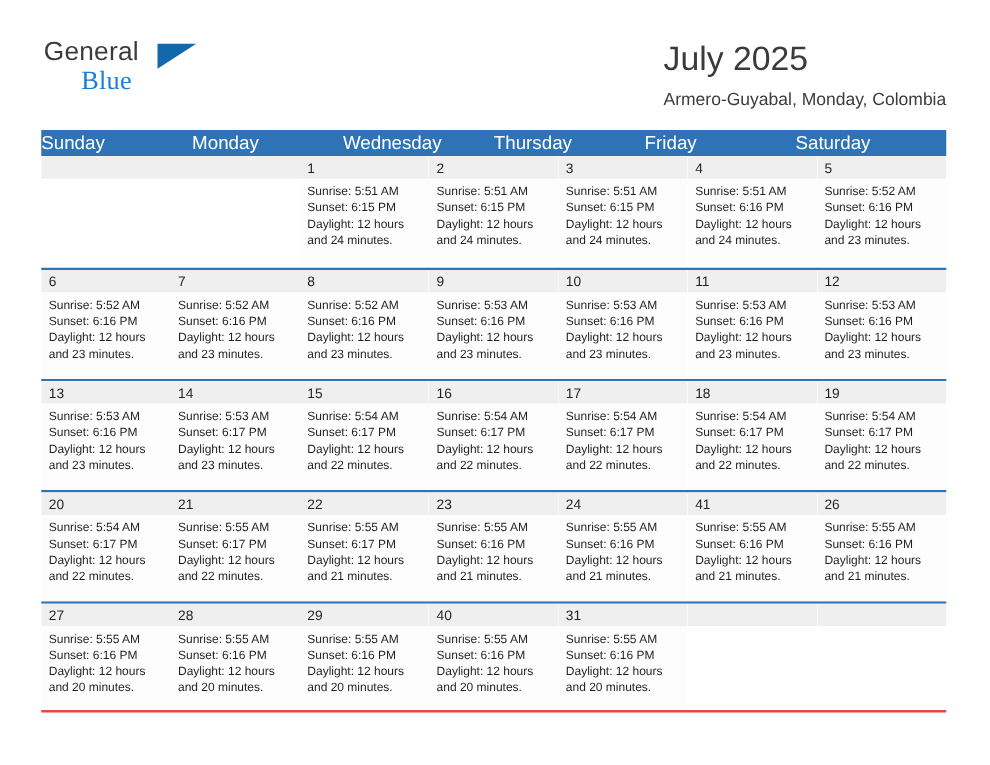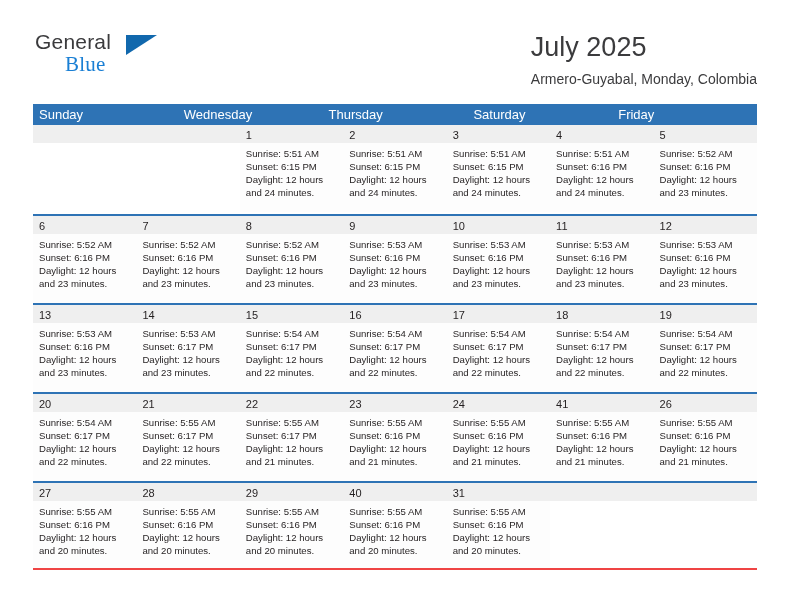--- a/index.html
+++ b/index.html
@@ -94,22 +94,21 @@
   }
 
   .weekday-row {
     display: flex;
     background: #2e73b5;
     height: 21px;
   }
   .weekday {
     flex: 1 1 0;
     box-sizing: border-box;
-    padding-left: 6px;
-    font-size: 13px;
+    font-size: 15px;
     color: #ffffff;
     line-height: 21px;
     overflow: hidden;
     white-space: nowrap;
   }
 
   .week-row {
     display: flex;
     height: 89px;
     border-top: 2px solid #2e73b5;
@@ -178,24 +177,25 @@
       <div class="cal-title">July 2025</div>
       <div class="cal-subtitle">Armero-Guyabal, Monday, Colombia</div>
     </div>
 
   </div>
 
   <div class="calendar">
 
     <div class="weekday-row">
       <div class="weekday">Sunday</div>
+      <div class="weekday">Monday</div>
       <div class="weekday">Wednesday</div>
       <div class="weekday">Thursday</div>
+      <div class="weekday">Friday</div>
       <div class="weekday">Saturday</div>
-      <div class="weekday">Friday</div>
     </div>
 
     <div id="weeks-container">
         <div class="week-row first">
           <div class="day-cell empty">
             <div class="day-band"><span class="day-number"></span></div>
             <div class="day-body"></div>
           </div>
           <div class="day-cell empty">
             <div class="day-band"><span class="day-number"></span></div>

